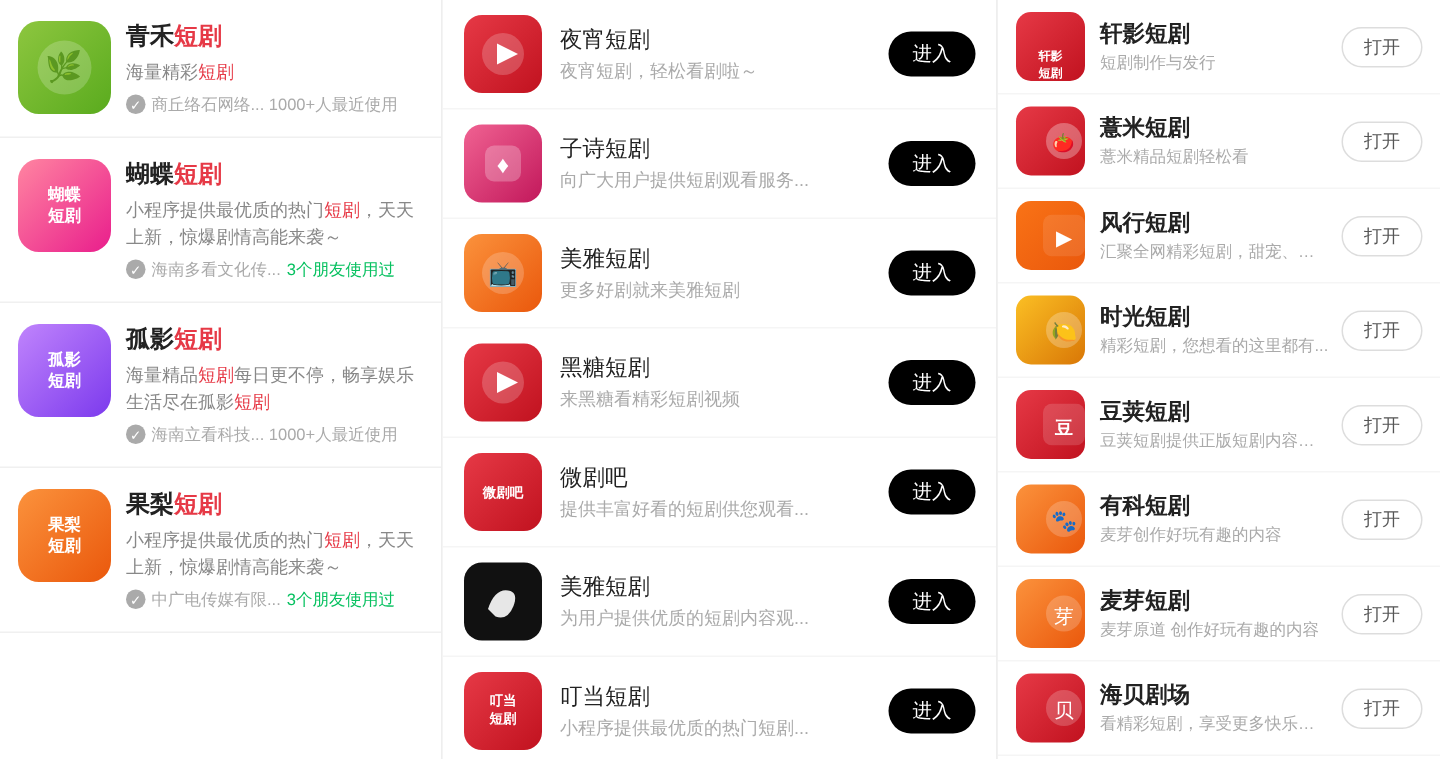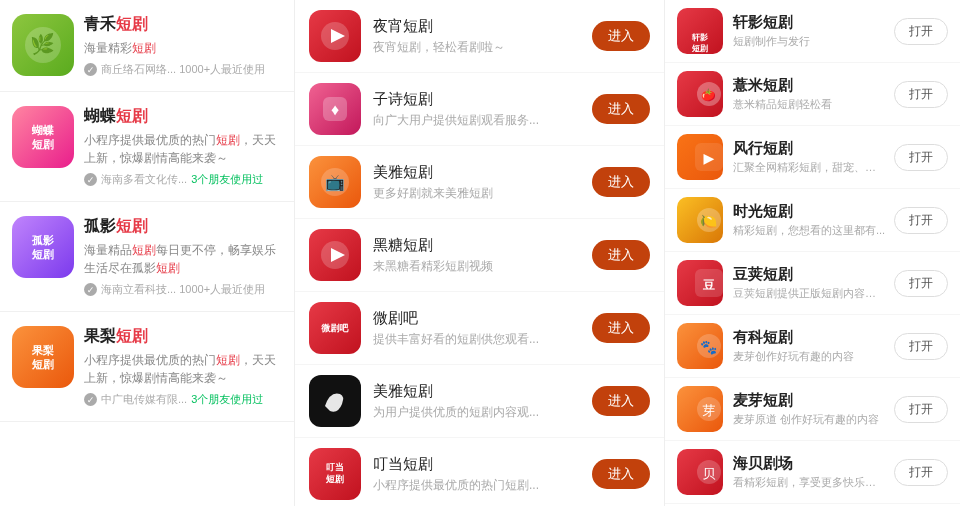--- a/index.html
+++ b/index.html
@@ -111,21 +111,21 @@
     }
     .mid-desc {
       font-size: 12px;
       color: #aaa;
       white-space: nowrap;
       overflow: hidden;
       text-overflow: ellipsis;
       max-width: 200px;
     }
     .enter-btn {
-      background: #c2410c;
+      background: #000000;
       color: #fff;
       border: none;
       border-radius: 20px;
       padding: 6px 16px;
       font-size: 13px;
       cursor: pointer;
       flex-shrink: 0;
       margin-left: 8px;
     }
 

